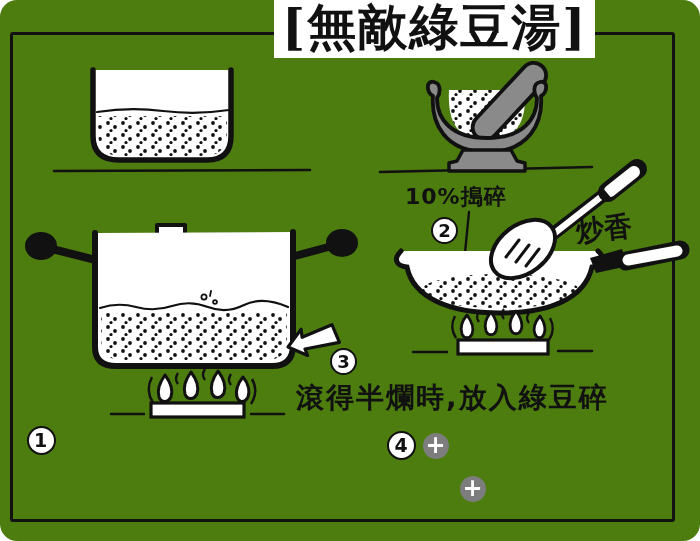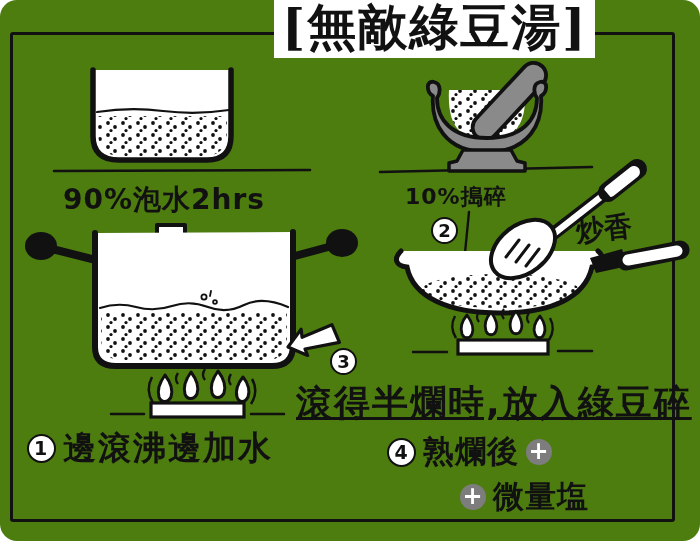--- a/index.html
+++ b/index.html
@@ -15,21 +15,21 @@
     position:absolute;left:274px;top:-4px;height:62px;line-height:62px;
     background:#fff;padding:0 8px;
     font-family:"DejaVu Serif","Liberation Serif",serif;
     font-size:49px;font-weight:600;letter-spacing:2px;white-space:nowrap;
   }
   svg.art{position:absolute;left:0;top:0;}
   .label{position:absolute;white-space:nowrap;font-weight:600;}
   .t-soak{left:63px;top:181px;font-size:28px;letter-spacing:1px;}
   .t-crush{left:405px;top:182px;font-size:22px;letter-spacing:1px;}
   .t-stirfry{left:576px;top:210px;font-size:28px;transform:rotate(-6deg);}
-  .t-half{left:296px;top:379px;font-size:36px;letter-spacing:2px;text-decoration:underline;}
+  .t-half{left:296px;top:379px;font-size:28px;letter-spacing:2px;}
   .t-note{left:44px;top:470px;font-size:23px;letter-spacing:1px;font-weight:500;}
   .row{position:absolute;display:flex;align-items:center;gap:7px;white-space:nowrap;font-weight:600;}
   .r-step1{left:27px;top:426px;font-size:33px;letter-spacing:2px;}
   .r-step4{left:387px;top:431px;font-size:31px;letter-spacing:1px;}
   .r-add2{left:460px;top:476px;font-size:31px;letter-spacing:1px;}
   .step-num{
     display:inline-flex;align-items:center;justify-content:center;flex:0 0 auto;
     width:29px;height:29px;border:2.6px solid #111;border-radius:50%;
     font-size:19px;font-weight:600;background:#fff;box-sizing:border-box;line-height:1;
   }
@@ -152,36 +152,32 @@
     </g>
     <g>
       <rect x="458" y="340" width="90" height="14" fill="#fff" stroke="#111" stroke-width="3.2"></rect>
       <line x1="413" y1="352" x2="447" y2="352" stroke="#111" stroke-width="2.5" stroke-linecap="round"></line>
       <line x1="558" y1="351" x2="592" y2="351" stroke="#111" stroke-width="2.5" stroke-linecap="round"></line>
     </g>
   </svg>
 
   <div class="title">[無敵綠豆湯]</div>
 
-  <div class="label t-soak">90%泡水2hrs</div>
   <div class="label t-crush">10%搗碎</div>
   <div class="label t-stirfry">炒香</div>
   <div class="label t-half">滾得半爛時,放入綠豆碎</div>
 
   <div class="row r-step1">
     <span class="step-num">1</span>
-    <span>邊滾沸邊加水</span>
   </div>
 
   <span class="step-num small badge-abs b-step2">2</span>
   <span class="step-num small badge-abs b-step3">3</span>
 
   <div class="row r-step4">
     <span class="step-num">4</span>
-    <span>熟爛後</span>
     <span class="plus-badge">+</span>
   </div>
   <div class="row r-add2">
     <span class="plus-badge">+</span>
-    <span>微量塩</span>
   </div>
 
 </div>
 
 </body></html>

